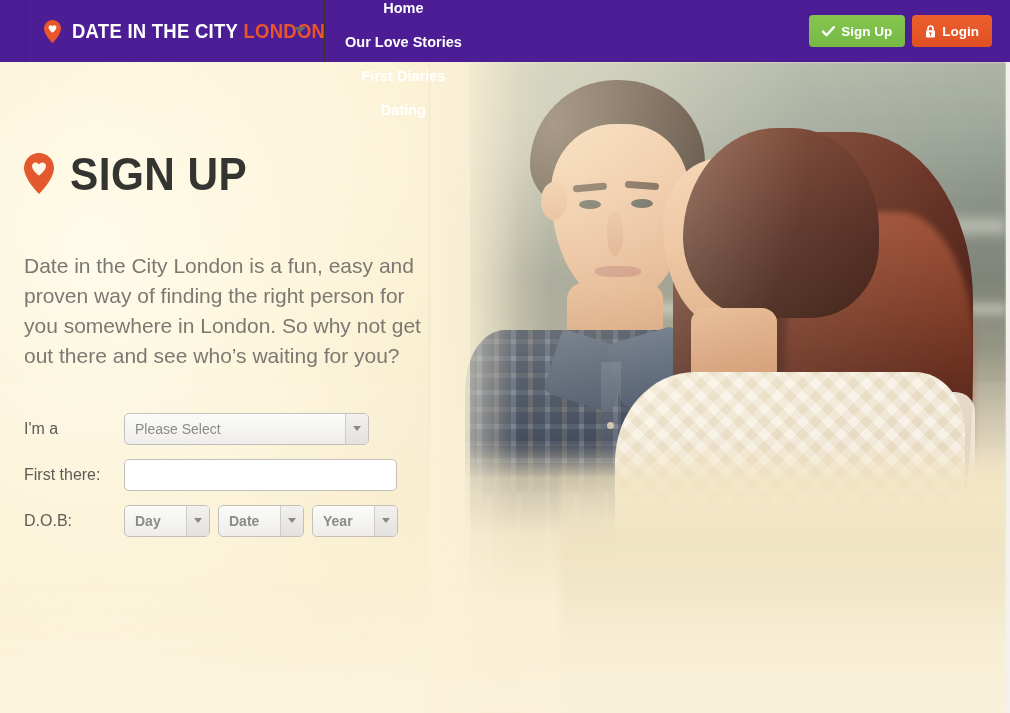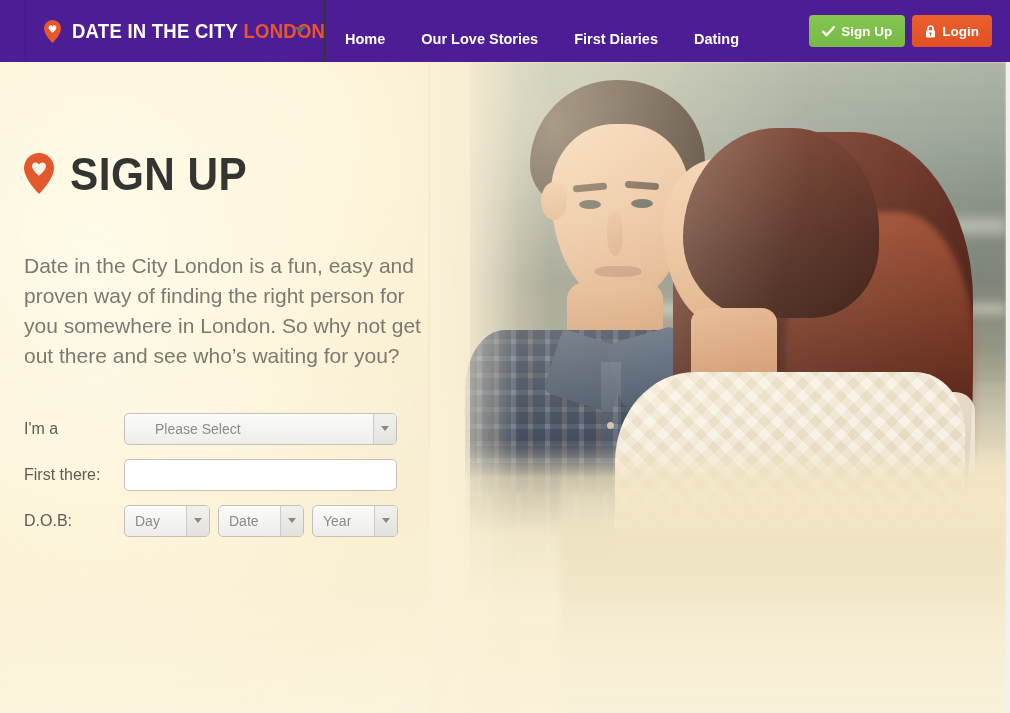--- a/index.html
+++ b/index.html
@@ -265,21 +265,21 @@
   .brand-text .london { color: #e8562a; }
   .brand-caret {
     position: absolute; right: 18px; top: 27px;
     width: 0; height: 0;
     border-left: 6px solid transparent;
     border-right: 6px solid transparent;
     border-top: 6px solid #6a6862;
   }
   .nav {
     position: absolute; left: 345px; top: 0;
-    height: 78px; display: flex; align-items: center; gap: 36px;
+    height: 78px; display: flex; align-items: center; gap: 18px; flex-direction: column;
   }
   .nav a {
     color: #ffffff; text-decoration: none;
     font-size: 14.5px; font-weight: bold;
     white-space: nowrap;
   }
   .hdr-btns {
     position: absolute; right: 18px; top: 15px;
     display: flex; gap: 7px; align-items: center;
   }
@@ -355,22 +355,22 @@
     background: linear-gradient(180deg,#f2f1ee 0%, #e3e2de 100%);
     border-radius: 0 4px 4px 0;
     display: flex; align-items: center; justify-content: center;
   }
   .caret-sm {
     width: 0; height: 0;
     border-left: 4px solid transparent;
     border-right: 4px solid transparent;
     border-top: 5px solid #8b8883;
   }
-  .sel-wide { width: 273px; padding-left: 20px; }
-  .sel-dob { width: 86px; }
+  .sel-wide { width: 245px; }
+  .sel-dob { width: 86px; font-weight: bold; }
 
   .txt {
     width: 273px; height: 32px;
     border: 1px solid #c3c0ba;
     border-radius: 5px;
     background: #ffffff;
     padding: 0 9px;
     font-size: 14px; color: #55534f;
     font-family: "Liberation Sans", sans-serif;
     outline: none;

